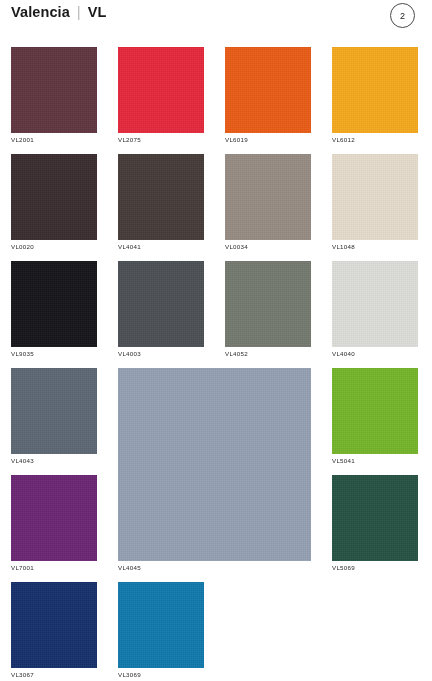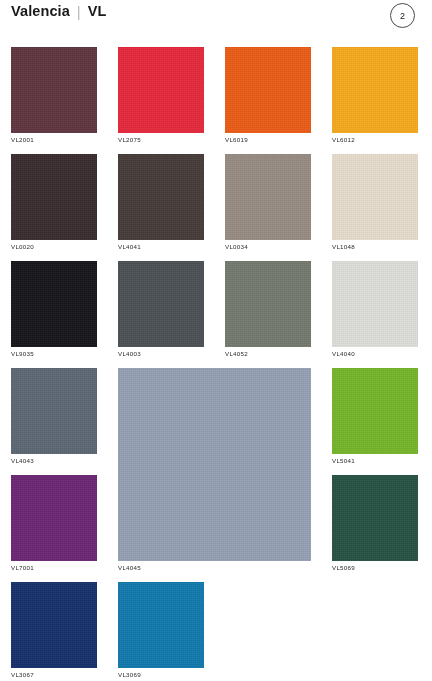--- a/index.html
+++ b/index.html
@@ -11,21 +11,21 @@
   .page{position:relative;width:432px;height:681px;}
 
   
   .header{
     position:absolute;left:0;top:0;width:432px;height:40px;
   }
   .title{
     position:absolute;left:11px;top:3px;
     font-size:14.5px;font-weight:bold;color:#1a1a1a;
     letter-spacing:.1px;white-space:nowrap;
-    display:flex;align-items:flex-start;gap:7px;
+    display:flex;align-items:center;gap:7px;
   }
   .title .sep{
     color:#b9b9b9;font-weight:400;font-size:15px;
     position:relative;top:-.5px;
   }
   .pagebadge{
     position:absolute;left:390px;top:3px;
     width:25px;height:25px;border-radius:50%;
     border:1px solid #4a4a4a;
     display:flex;align-items:center;justify-content:center;

